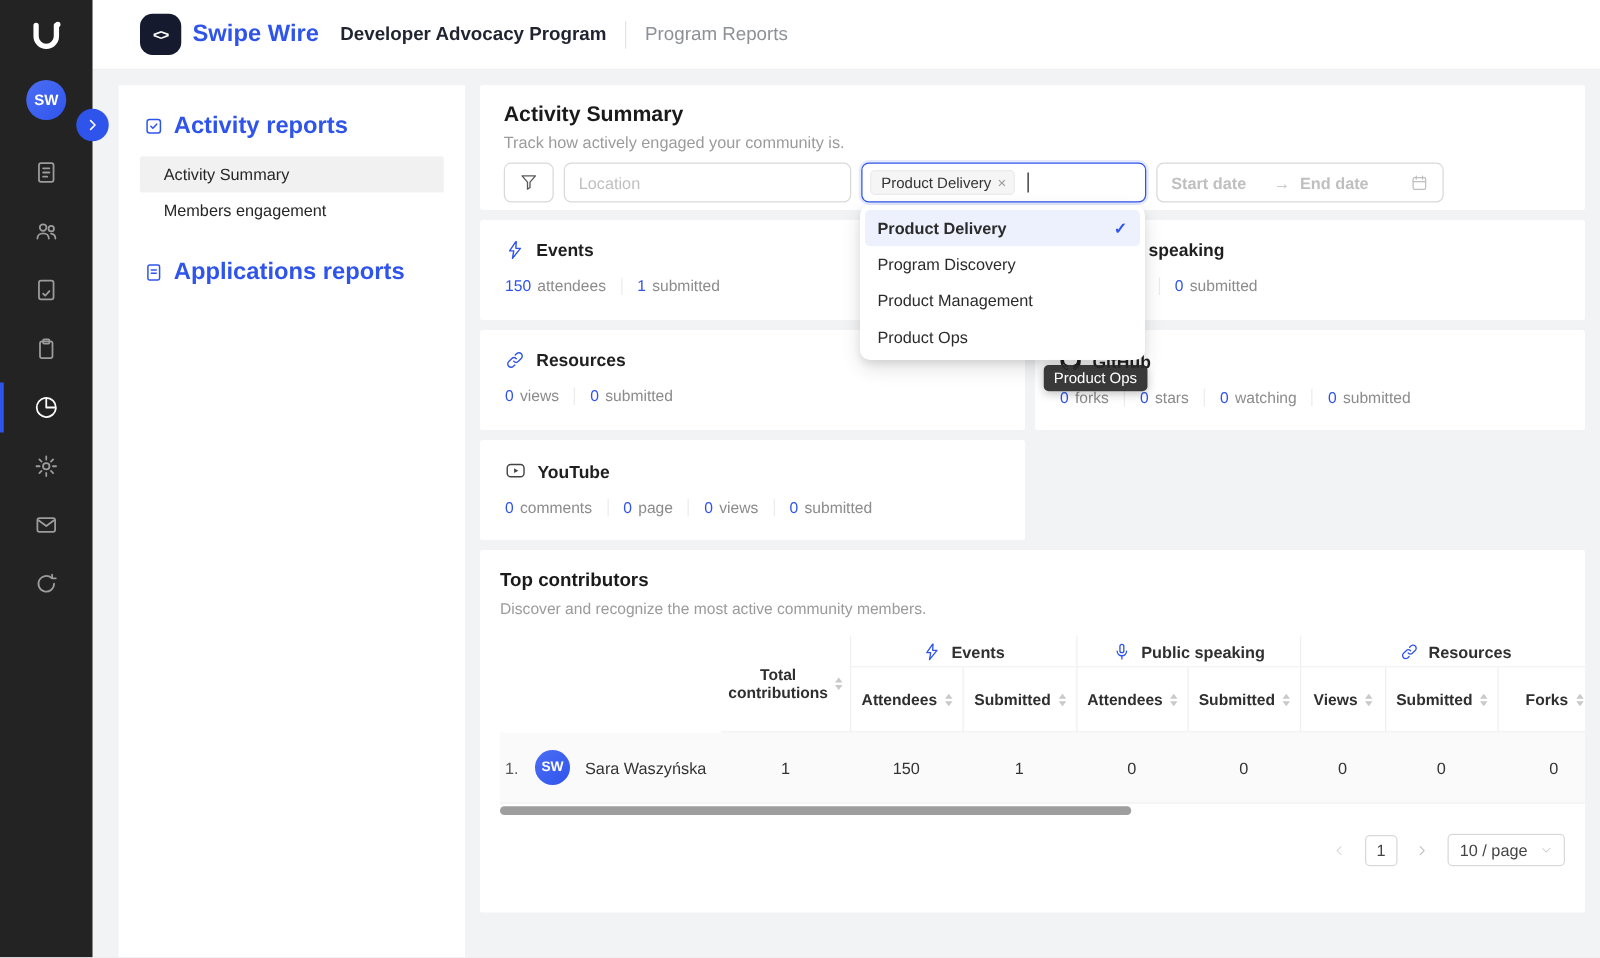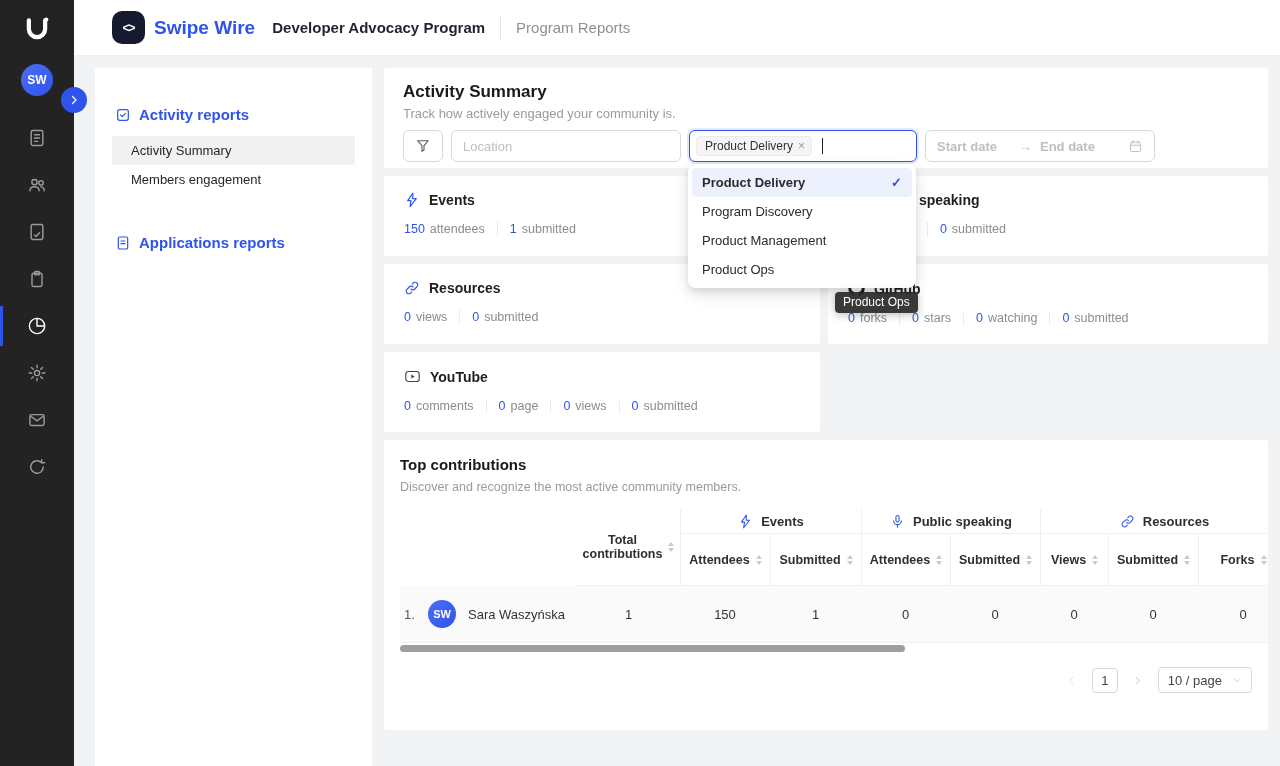--- a/index.html
+++ b/index.html
@@ -25,21 +25,21 @@
     border-bottom:1px solid #f0f0f0; display:flex; align-items:center; }
   .logo-badge { margin-left:38px; width:33px; height:33px; border-radius:10px; background:#151a2e;
     color:#fff; font-size:12px; font-weight:bold; letter-spacing:-1px; display:flex; align-items:center; justify-content:center; }
   .brand-name { margin-left:9px; color:#2f54eb; font-size:19px; font-weight:bold; }
   .program-name { margin-left:17px; color:#1f2430; font-size:15px; font-weight:bold; }
   .vdiv { width:1px; height:22px; background:#e4e4e4; margin:0 15px; }
   .breadcrumb { color:#8c9196; font-size:15px; }
 
   
   .sidenav { position:absolute; left:95px; top:68px; width:277px; height:698px; background:#fff; padding-top:22px; }
-  .nav-group-h { display:flex; align-items:center; gap:8px; padding:0 20px; color:#2f54eb; font-size:15px; font-weight:bold; margin-bottom:13px;margin-top:16px; }
+  .nav-group-h { display:flex; align-items:center; gap:8px; padding:0 20px; color:#2f54eb; font-size:19px; font-weight:bold; margin-bottom:13px; }
   .nav-group-h svg { stroke:#2f54eb; fill:none; stroke-width:1.8; stroke-linecap:round; stroke-linejoin:round; }
   .nav-item { margin:0 17px; padding:7px 19px; font-size:13px; color:#262626; border-radius:2px; cursor:pointer; }
   .nav-item.active { background:#f1f1f1; }
   .nav-gap { height:24px; }
 
   
   .main { position:absolute; left:384px; top:68px; width:884px; }
   .panel { background:#fff; border-radius:2px; }
   .head-panel { height:100px; padding:14px 19px 0; }
   .page-title { margin:0; font-size:17px; font-weight:bold; color:#1a1a1a; }
@@ -383,21 +383,21 @@
           <span class="stat">
               <span class="stat-v">0</span>
               <span class="stat-l">submitted</span>
             </span>
         </div>
       </section>
       <div class="spacer"></div>
     </div>
 
     <section class="panel contributors">
-      <h2 class="ctb-title">Top contributions</h2>
+      <h2 class="ctb-title">Top contributors</h2>
       <p class="ctb-sub">Discover and recognize the most active community members.</p>
 
       <div class="tbl-viewport">
         <div class="tbl">
           <div class="th h-total">
             <span>Total contributions</span>
             <span class="sorter">
                 <i class="up"></i>
                 <i class="dn"></i>
               </span>

